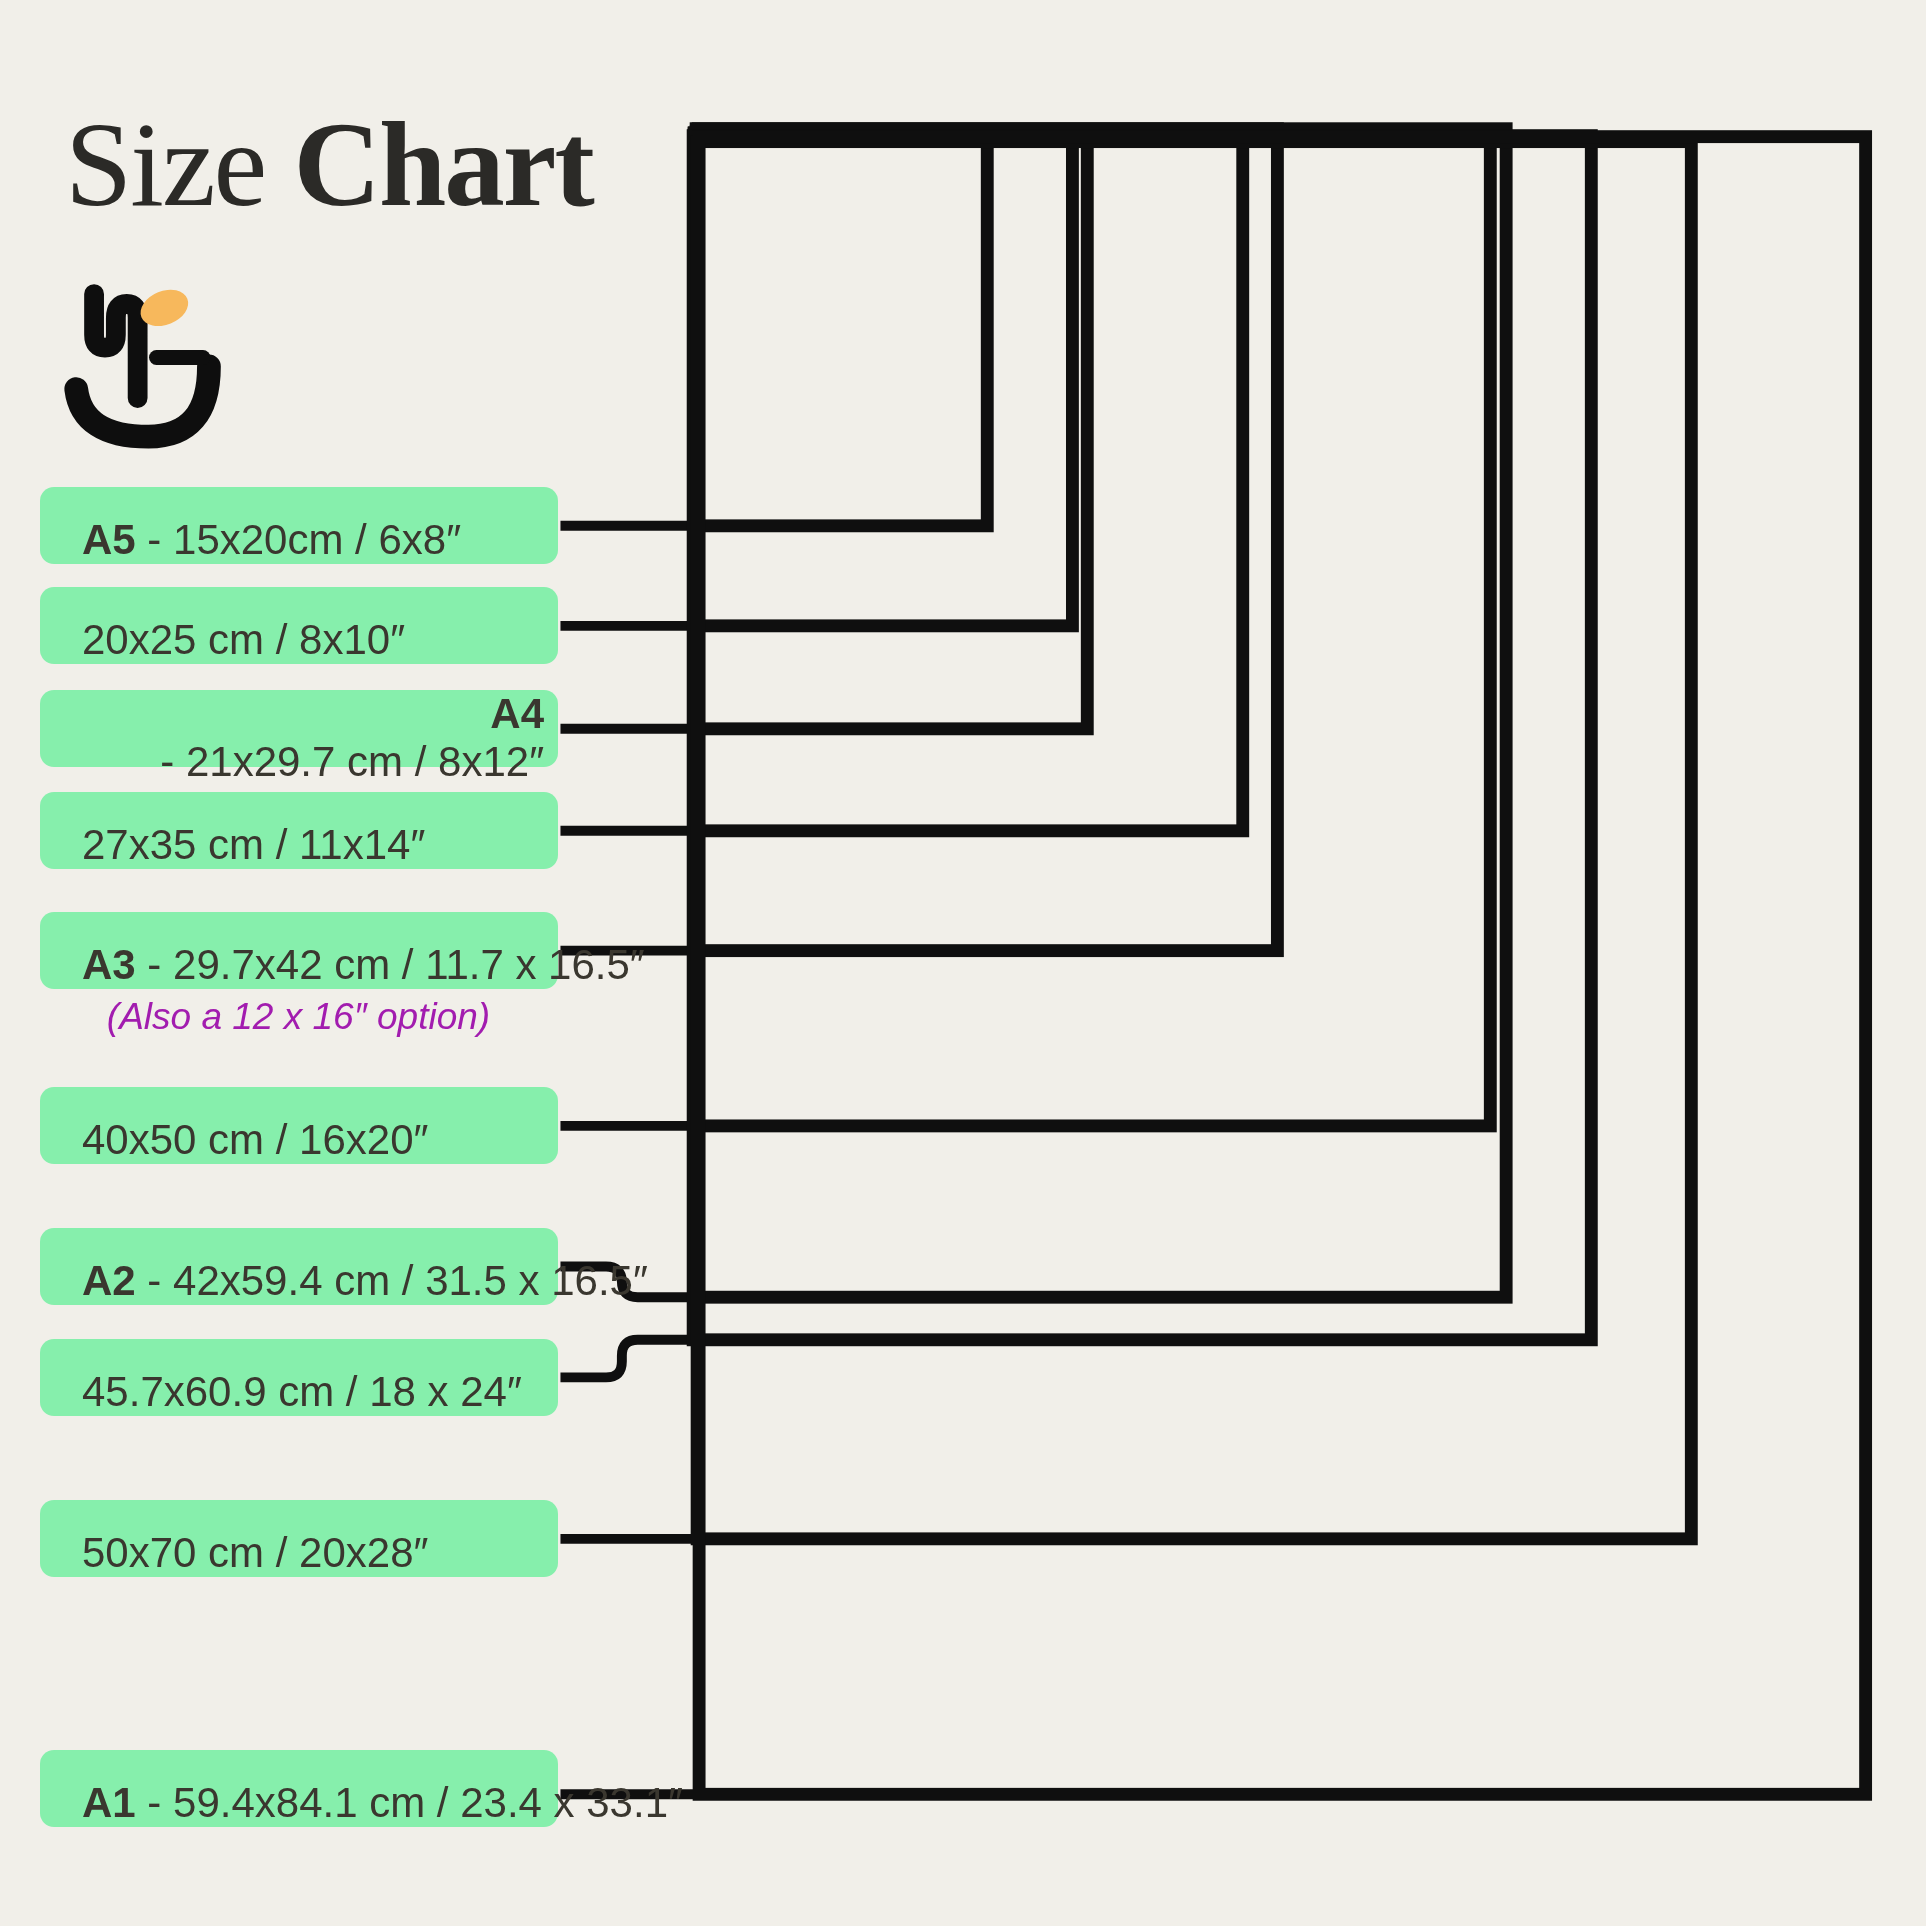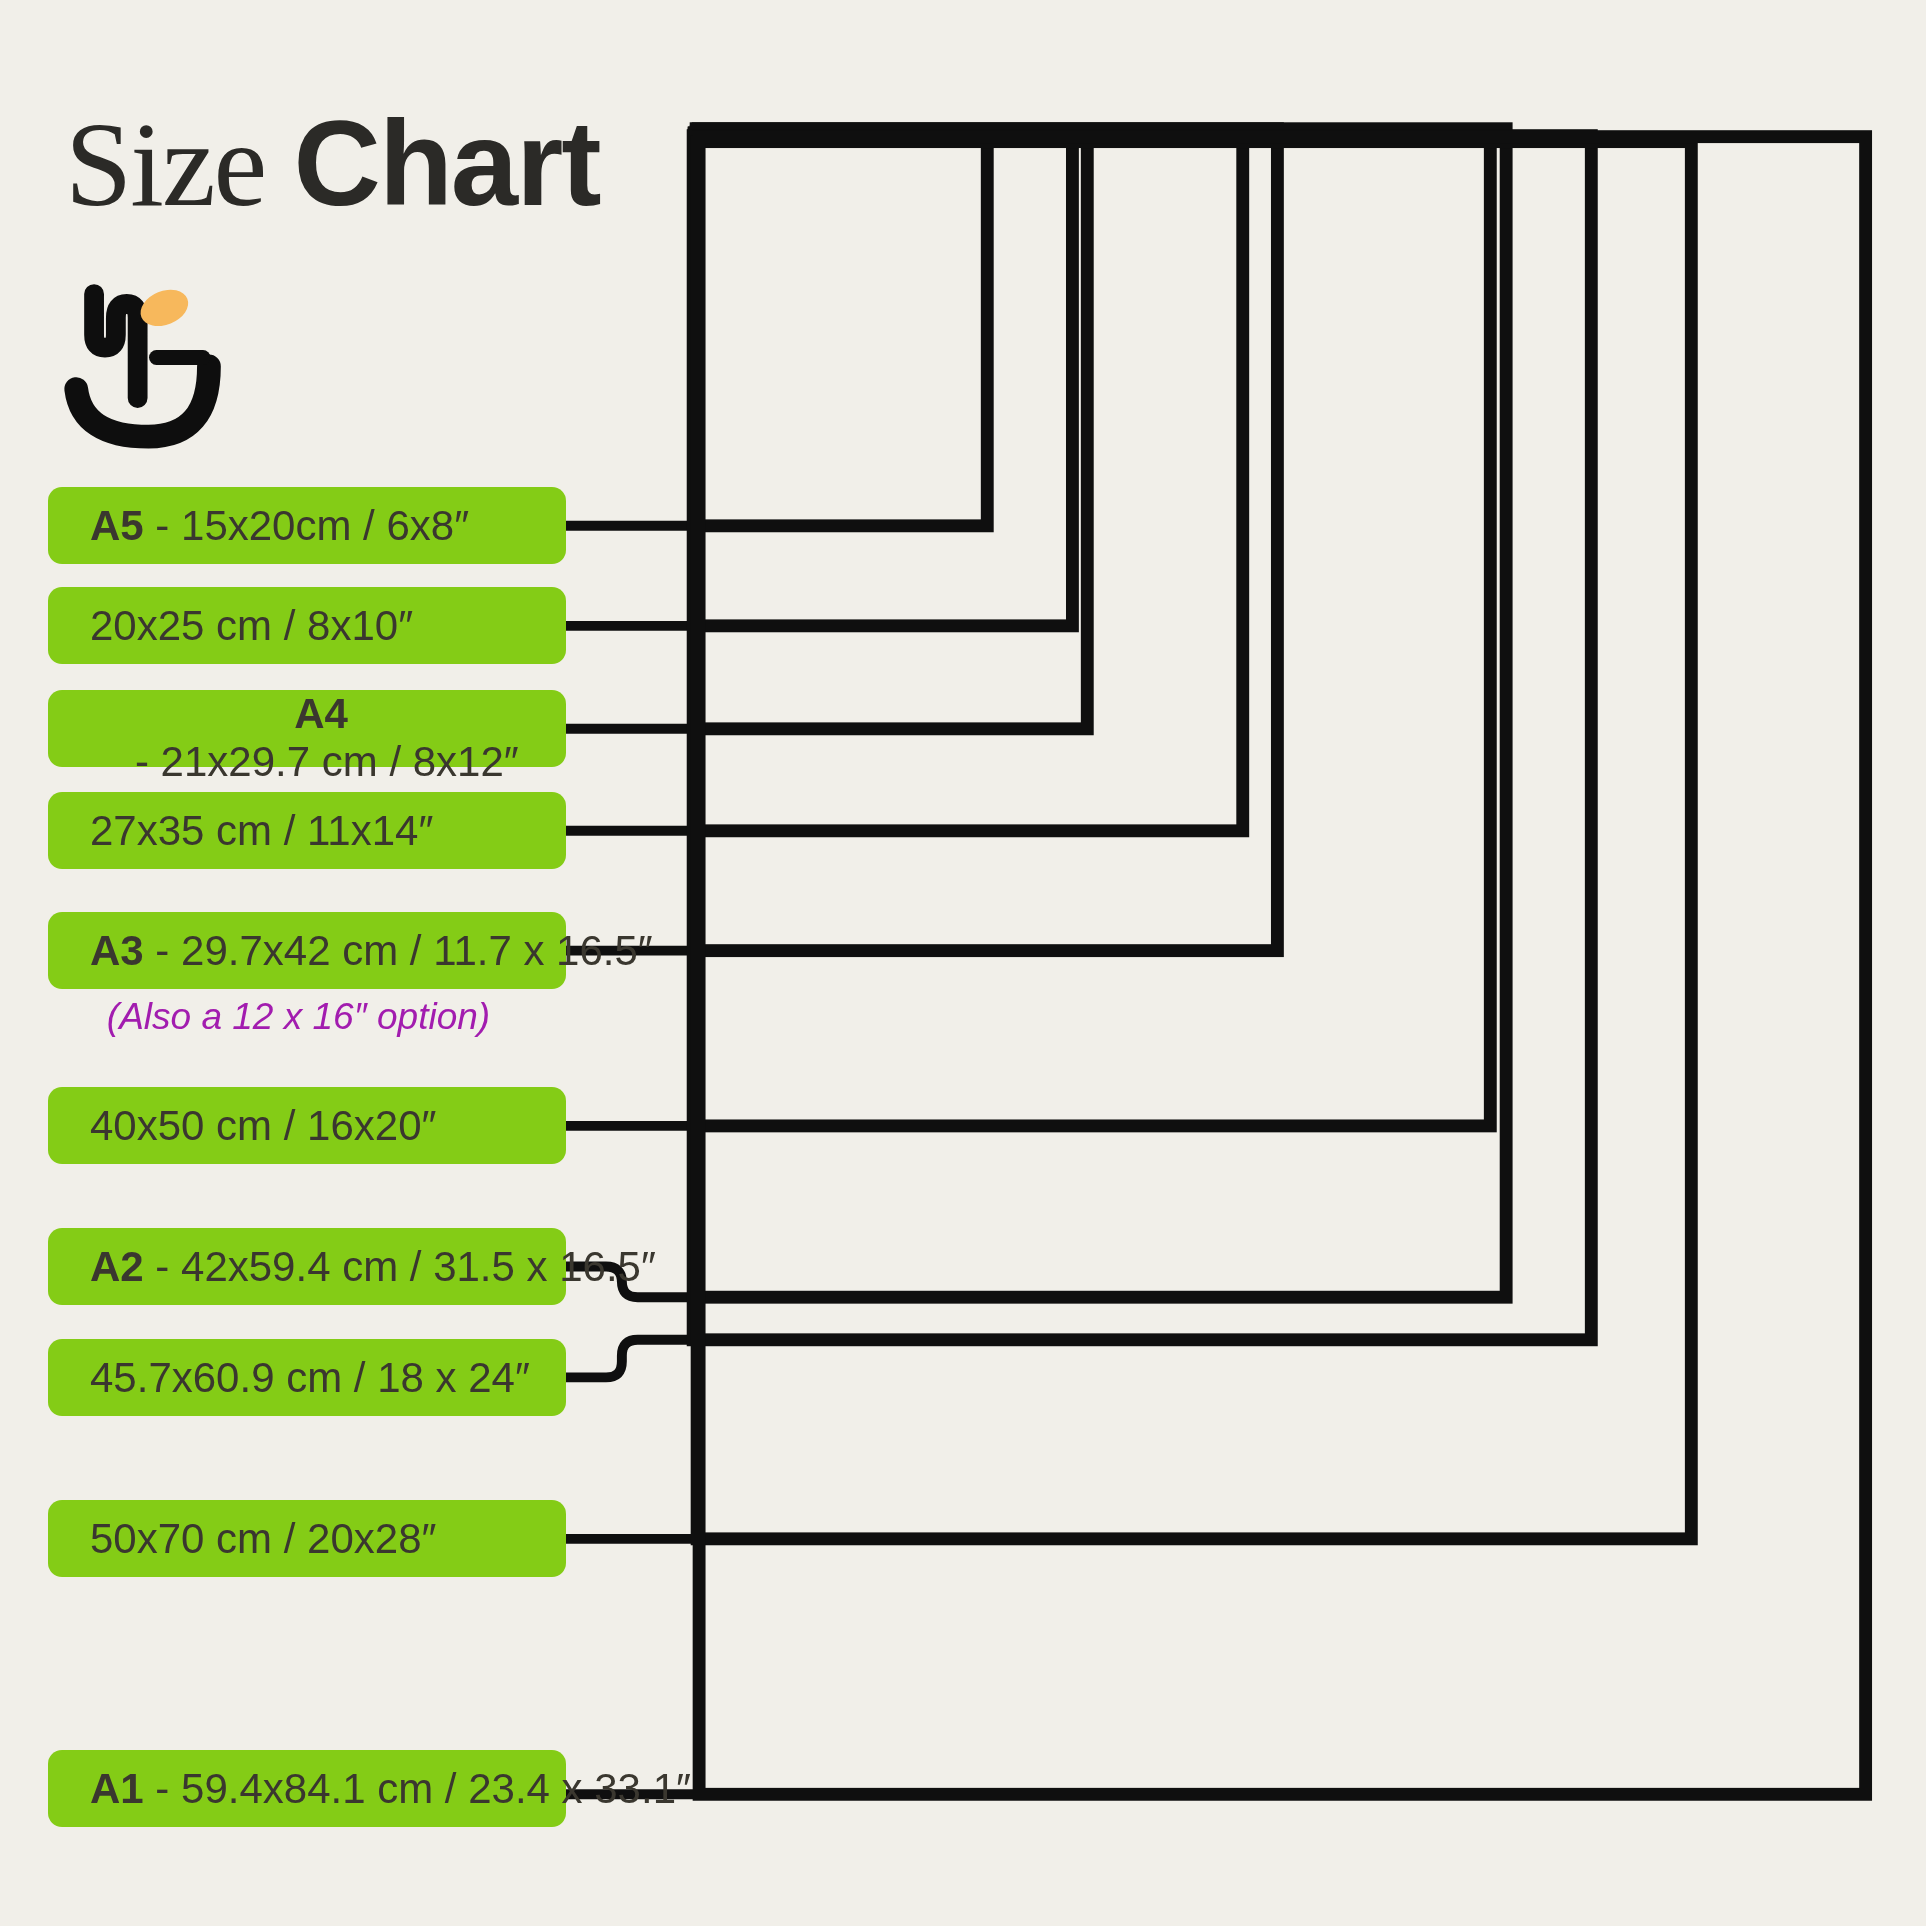--- a/index.html
+++ b/index.html
@@ -5,28 +5,28 @@
   html,body{margin:0;padding:0;background:#F1EFE9;}
   .stage{
     position:relative;width:1927px;height:1927px;background:#F1EFE9;
     font-family:"Liberation Sans",sans-serif;overflow:hidden;
   }
   .title{
     position:absolute;left:65px;top:103px;font-size:121px;line-height:1;
     color:#2B2A27;letter-spacing:-2px;white-space:nowrap;
   }
   .title .reg{font-weight:400;font-family:Liberation Serif, serif;}
-  .title .bld{font-weight:700;}
+  .title .bld{font-weight:700;font-family:Liberation Serif, serif;}
   #diagram{position:absolute;left:0;top:0;width:1927px;height:1927px;}
   .size-rect{fill:none;stroke:#0F0F0F;stroke-width:13px;}
   .connector{fill:none;stroke:#0F0F0F;stroke-width:10px;}
   .logo-stroke{fill:none;stroke:#0E0E0E;stroke-linecap:round;stroke-linejoin:round;}
   .pill{
-    position:absolute;left:48px;width:518px;height:77px;background:#84cc16;
-    border-radius:14px;display:flex;align-items:center;box-sizing:border-box;
+    position:absolute;left:40px;width:518px;height:77px;background:#86efac;
+    border-radius:14px;display:flex;align-items:flex-end;box-sizing:border-box;
     padding:0 14px 0 42px;font-size:42px;color:#3A372F;white-space:pre;
   }
   .pill-bold{font-weight:700;}
   .note{
     position:absolute;left:56px;width:485px;top:996px;text-align:center;
     font-style:italic;font-size:37px;color:#a21caf;
   }
 </style>
 </head>
 <body>

